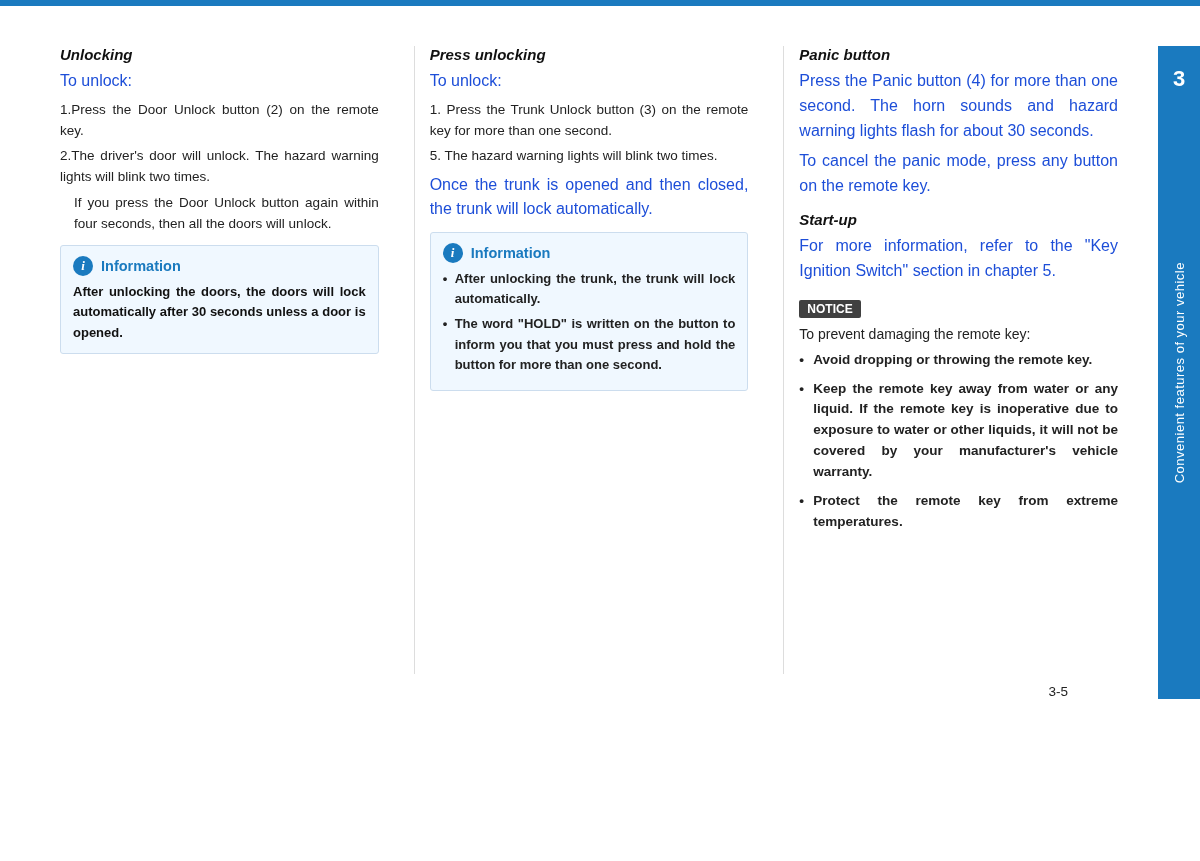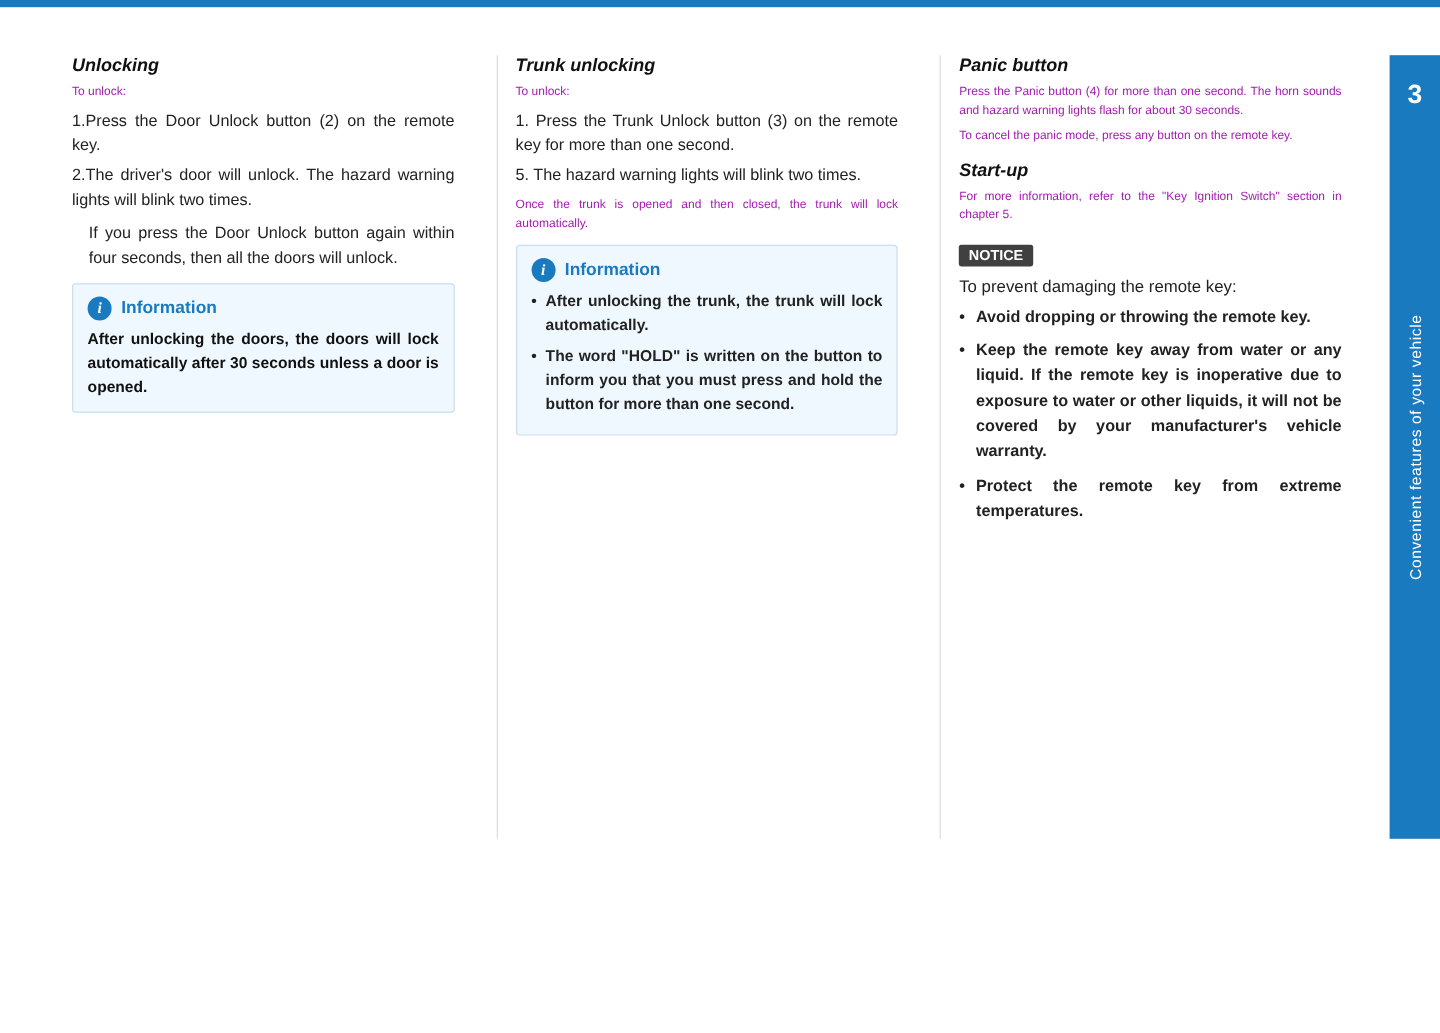--- a/index.html
+++ b/index.html
@@ -51,24 +51,24 @@
 
     .section-title {
       font-style: italic;
       font-weight: bold;
       font-size: 15px;
       margin-bottom: 6px;
       color: #111;
     }
 
     p.body-text {
-      font-size: 10px;
-      line-height: 1.55;
-      margin-bottom: 6px;
-      color: #a21caf;
+      font-size: 16px;
+      line-height: 1.55;
+      margin-bottom: 6px;
+      color: #1d4ed8;
     }
 
     .numbered-list {
       padding-left: 0;
       list-style: none;
       margin-bottom: 6px;
     }
 
     .numbered-list li {
       font-size: 13.5px;
@@ -271,21 +271,21 @@
             <span class="info-icon">i</span>
             <span>Information</span>
           </div>
           <div class="info-box-body text-justify">After unlocking the doors, the doors will lock automatically after 30 seconds unless a door is opened.</div>
         </div>
       </div>
 
       <div class="col-separator"></div>
 
       <div class="col">
-        <div class="section-title">Trunk unlocking</div>
+        <div class="section-title">Press unlocking</div>
         <p class="body-text">To unlock:</p>
         <ol class="numbered-list">
           <li class="text-justify"><span>1. Press the Trunk Unlock button (3) on the remote key for more than one second.</span></li>
           <li class="text-justify"><span>5. The hazard warning lights will blink two times.</span></li>
         </ol>
         <p class="body-text text-justify">Once the trunk is opened and then closed, the trunk will lock automatically.</p>
 
         <div class="info-box">
           <div class="info-box-header">
             <span class="info-icon">i</span>
@@ -316,19 +316,20 @@
           <ul class="notice-list">
             <li class="text-justify">Avoid dropping or throwing the remote key.</li>
             <li class="text-justify">Keep the remote key away from water or any liquid. If the remote key is inoperative due to exposure to water or other liquids, it will not be covered by your manufacturer's vehicle warranty.</li>
             <li class="text-justify">Protect the remote key from extreme temperatures.</li>
           </ul>
         </div>
       </div>
 
     </div>
 
+    <div class="page-number">3-5</div>
   </div>
 
   <div class="sidebar">
     <div class="chapter-number">3</div>
     <div class="sidebar-text">Convenient features of your vehicle</div>
   </div>
 </div>
 
 </body></html>

